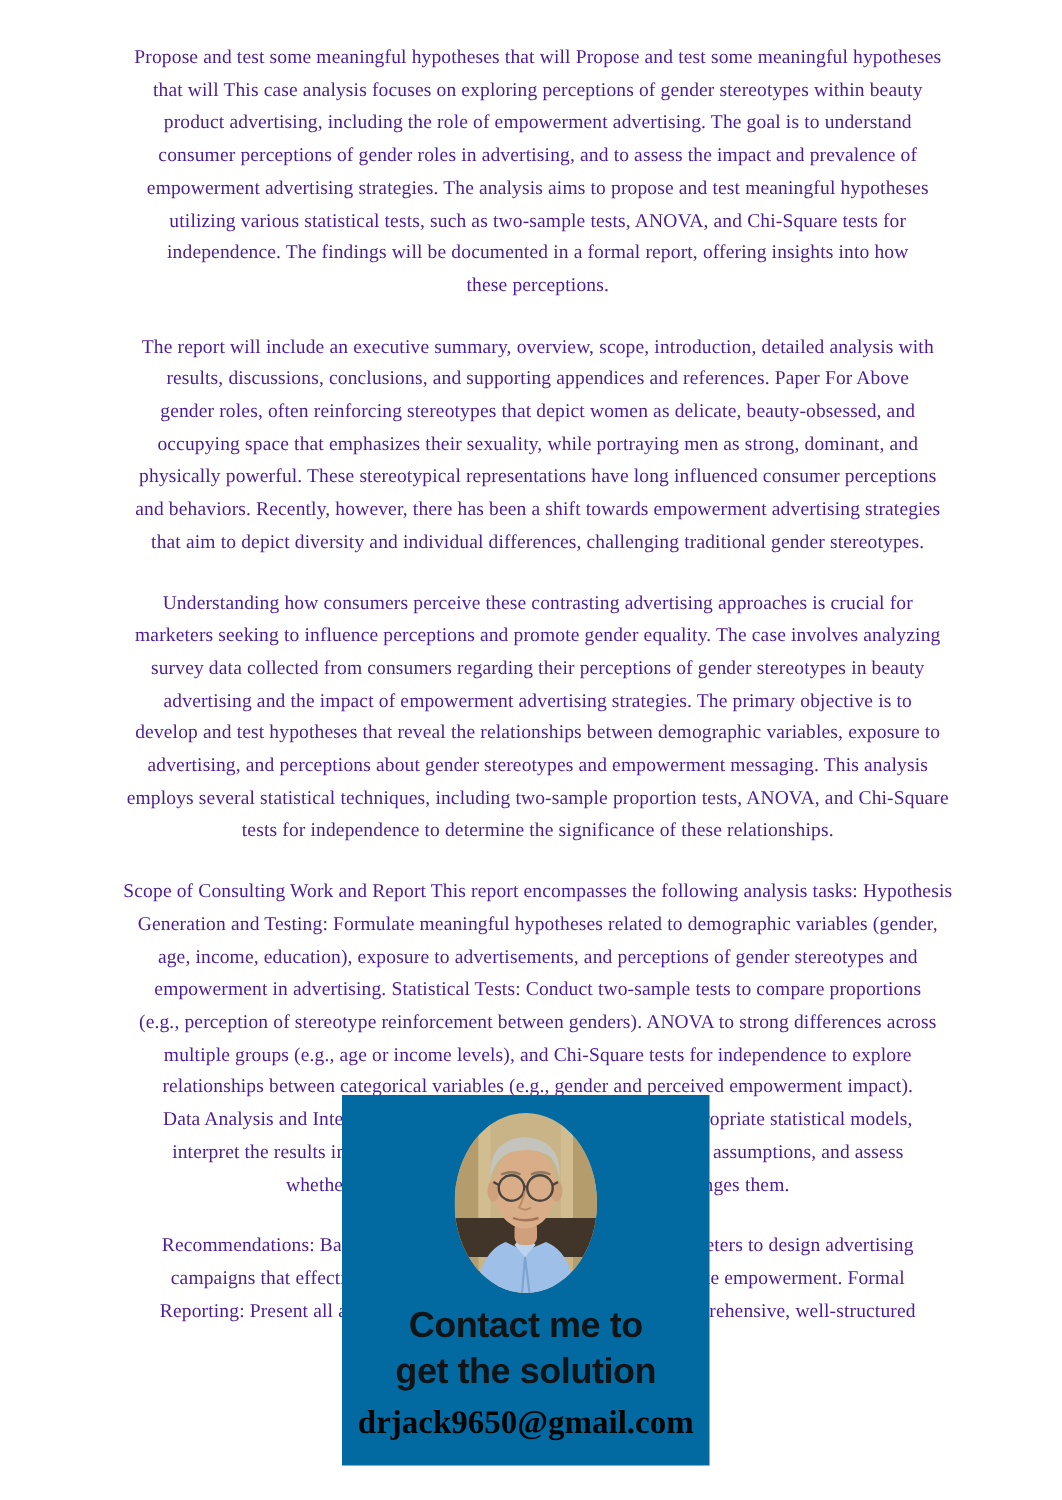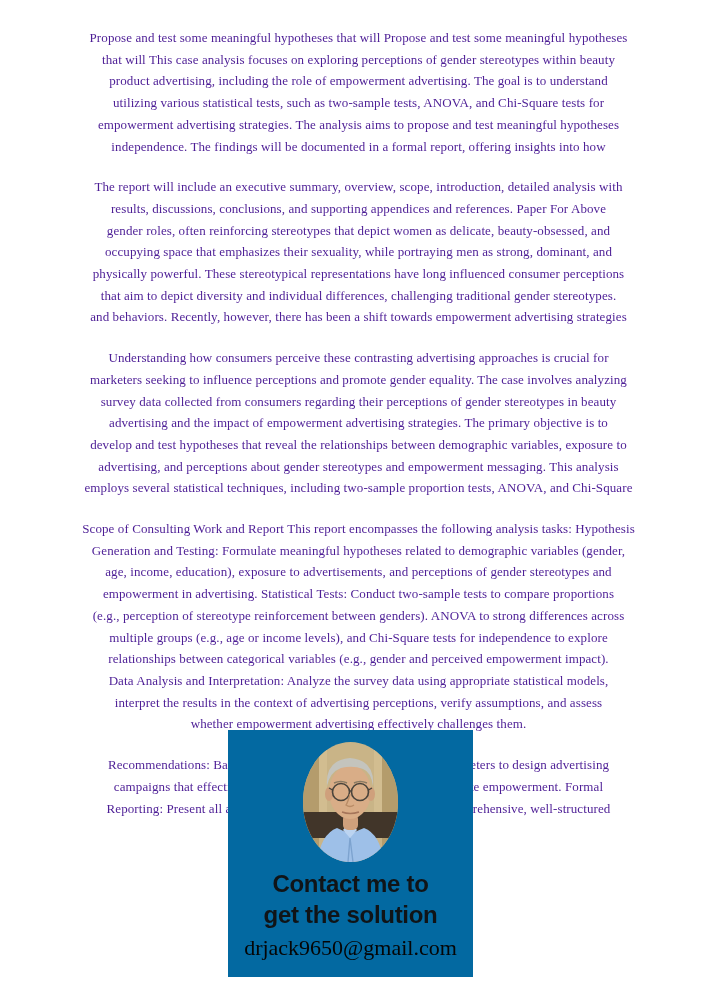--- a/index.html
+++ b/index.html
@@ -47,56 +47,59 @@
     font-weight: 700;
     font-size: 24px;
     line-height: 31px;
     color: #101417;
     letter-spacing: -0.3px;
     text-align: center;
   }
   .card-email {
     margin-top: 4px;
     font-family: "Liberation Serif", serif;
-    font-weight: 400;
+    font-weight: 700;
     font-size: 22px;
     line-height: 27px;
     color: #050505;
     text-align: center;
   }
 </style>
 </head>
 <body>
 
 <div class="doc" id="doc-container">
     <div class="para">
       <div class="line">Propose and test some meaningful hypotheses that will Propose and test some meaningful hypotheses</div>
       <div class="line">that will This case analysis focuses on exploring perceptions of gender stereotypes within beauty</div>
       <div class="line">product advertising, including the role of empowerment advertising. The goal is to understand</div>
+      <div class="line">consumer perceptions of gender roles in advertising, and to assess the impact and prevalence of</div>
+      <div class="line">empowerment advertising strategies. The analysis aims to propose and test meaningful hypotheses</div>
       <div class="line">utilizing various statistical tests, such as two-sample tests, ANOVA, and Chi-Square tests for</div>
-      <div class="line">empowerment advertising strategies. The analysis aims to propose and test meaningful hypotheses</div>
       <div class="line">independence. The findings will be documented in a formal report, offering insights into how</div>
+      <div class="line">these perceptions.</div>
     </div>
     <div class="para">
       <div class="line">The report will include an executive summary, overview, scope, introduction, detailed analysis with</div>
       <div class="line">results, discussions, conclusions, and supporting appendices and references. Paper For Above</div>
       <div class="line">gender roles, often reinforcing stereotypes that depict women as delicate, beauty-obsessed, and</div>
       <div class="line">occupying space that emphasizes their sexuality, while portraying men as strong, dominant, and</div>
       <div class="line">physically powerful. These stereotypical representations have long influenced consumer perceptions</div>
+      <div class="line">and behaviors. Recently, however, there has been a shift towards empowerment advertising strategies</div>
       <div class="line">that aim to depict diversity and individual differences, challenging traditional gender stereotypes.</div>
-      <div class="line">and behaviors. Recently, however, there has been a shift towards empowerment advertising strategies</div>
     </div>
     <div class="para">
       <div class="line">Understanding how consumers perceive these contrasting advertising approaches is crucial for</div>
       <div class="line">marketers seeking to influence perceptions and promote gender equality. The case involves analyzing</div>
       <div class="line">survey data collected from consumers regarding their perceptions of gender stereotypes in beauty</div>
       <div class="line">advertising and the impact of empowerment advertising strategies. The primary objective is to</div>
       <div class="line">develop and test hypotheses that reveal the relationships between demographic variables, exposure to</div>
       <div class="line">advertising, and perceptions about gender stereotypes and empowerment messaging. This analysis</div>
       <div class="line">employs several statistical techniques, including two-sample proportion tests, ANOVA, and Chi-Square</div>
+      <div class="line">tests for independence to determine the significance of these relationships.</div>
     </div>
     <div class="para">
       <div class="line">Scope of Consulting Work and Report This report encompasses the following analysis tasks: Hypothesis</div>
       <div class="line">Generation and Testing: Formulate meaningful hypotheses related to demographic variables (gender,</div>
       <div class="line">age, income, education), exposure to advertisements, and perceptions of gender stereotypes and</div>
       <div class="line">empowerment in advertising. Statistical Tests: Conduct two-sample tests to compare proportions</div>
       <div class="line">(e.g., perception of stereotype reinforcement between genders). ANOVA to strong differences across</div>
       <div class="line">multiple groups (e.g., age or income levels), and Chi-Square tests for independence to explore</div>
       <div class="line">relationships between categorical variables (e.g., gender and perceived empowerment impact).</div>
       <div class="line">Data Analysis and Interpretation: Analyze the survey data using appropriate statistical models,</div>

